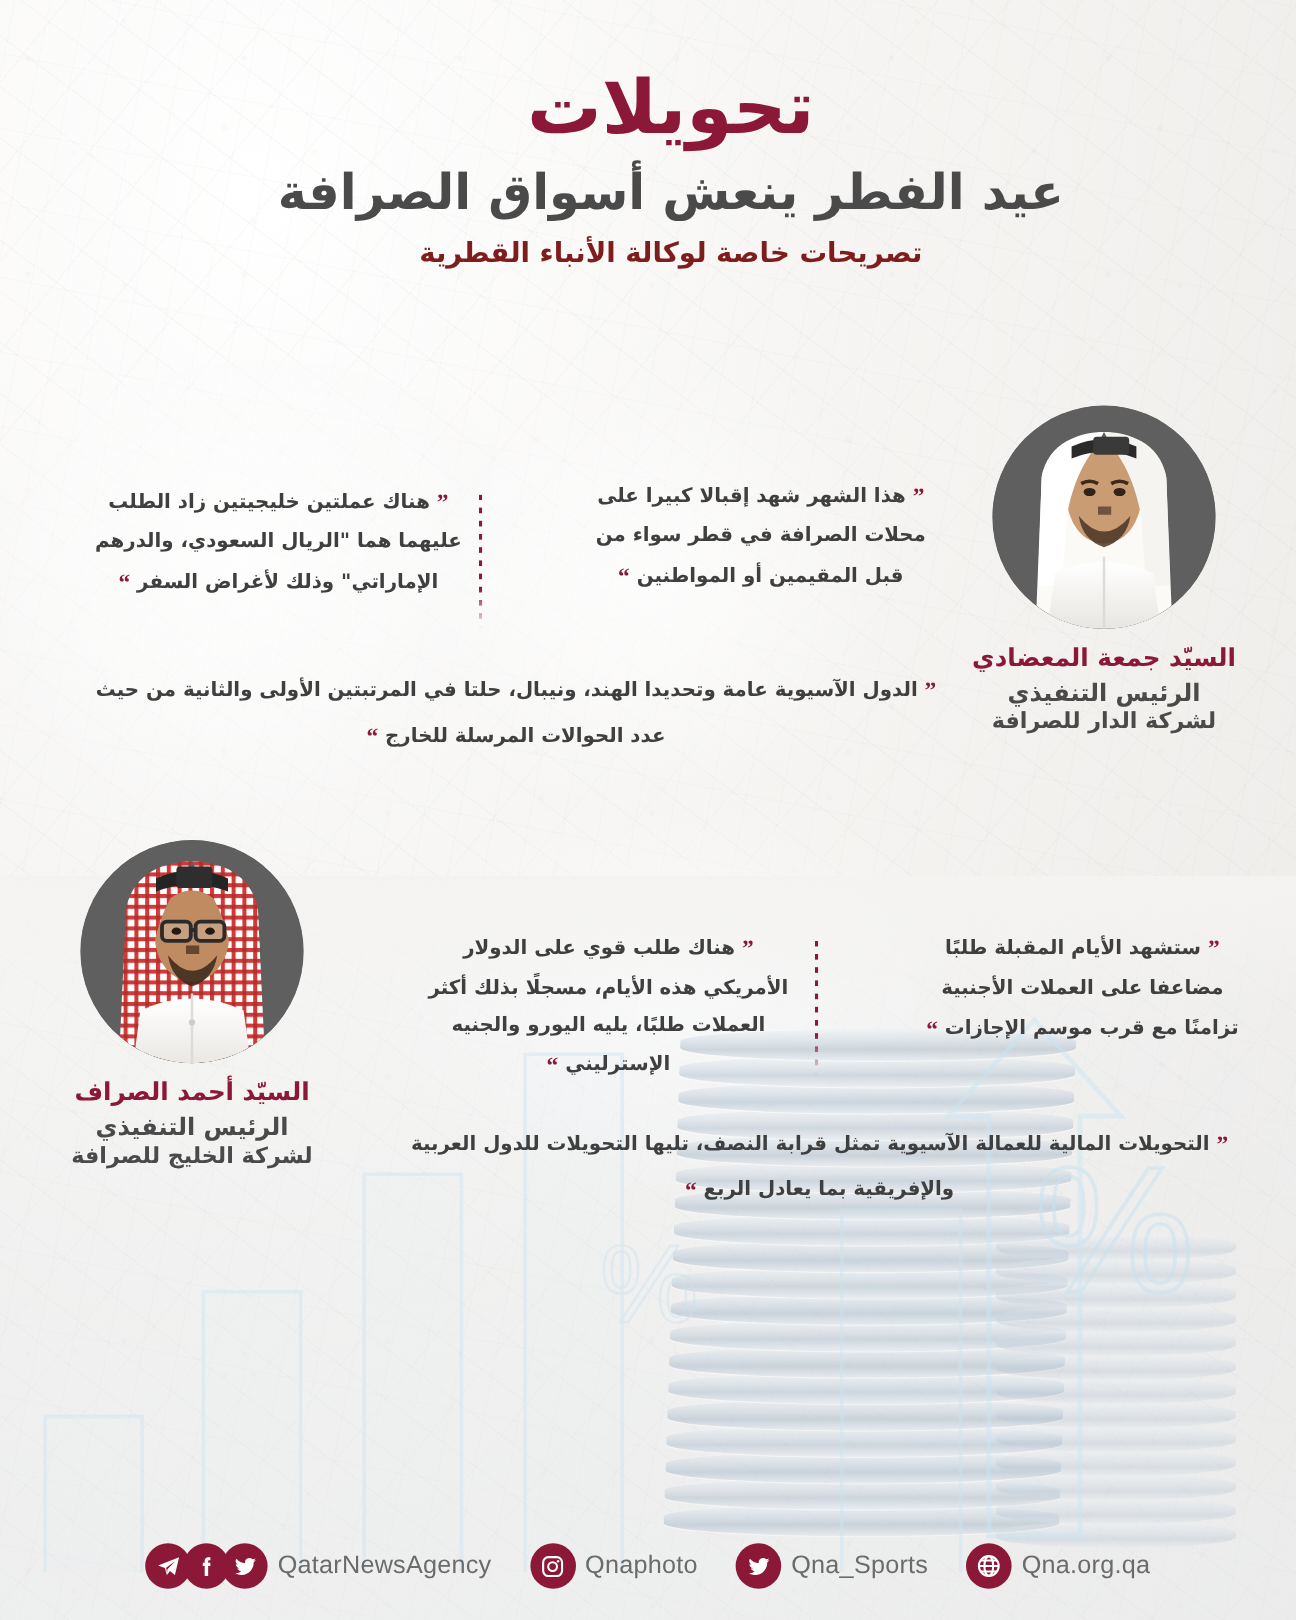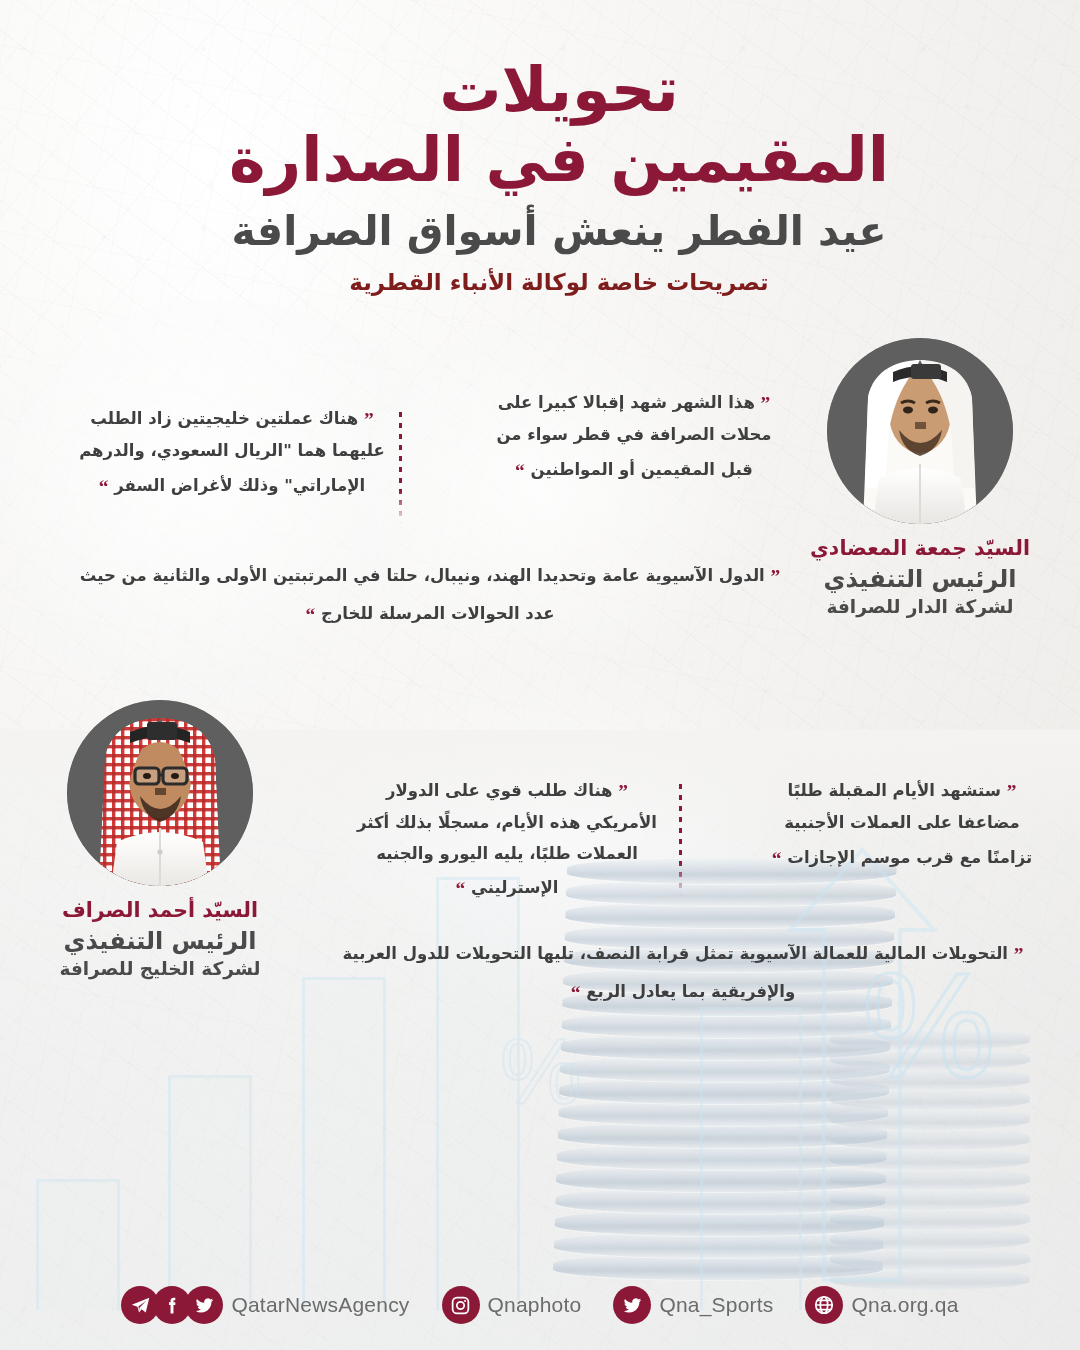--- a/index.html
+++ b/index.html
@@ -127,21 +127,21 @@
   
   .speaker{position:absolute;text-align:center;width:300px;}
   .sp-photo{
     width:186px;height:186px;border-radius:50%;margin:0 auto;position:relative;
     overflow:hidden;background:#6d6d6d;
     box-shadow:0 0 0 0 rgba(0,0,0,0);
   }
   .sp-name{
     font-size:20.5px;font-weight:bold;color:#8C1838;margin-top:12px;line-height:1.25;
   }
-  .sp-role{font-size:24px;font-weight:bold;color:#4a4a4a;line-height:1.3;margin-top:2px;}
+  .sp-role{font-size:20px;font-weight:bold;color:#4a4a4a;line-height:1.3;margin-top:2px;}
   .sp-org{font-size:18.5px;font-weight:bold;color:#4a4a4a;line-height:1.3;}
 
   
   .quote{
     position:absolute;text-align:center;color:#3f3f3f;font-weight:bold;
     line-height:1.85;
   }
   .quote .qm{
     color:#8C1838;font-size:1.18em;font-weight:bold;
     font-family:"Liberation Serif",serif;
@@ -241,21 +241,20 @@
     </svg>
     <div class="pct" style="left:862px;top:140px;">%</div>
     <div class="pct" style="left:500px;top:215px;font-size:92px;-webkit-text-stroke-width:2px;opacity:.75;">%</div>
   </div>
 
   <div class="content">
 
 
     <div class="head">
       <div class="h-l1">تحويلات</div>
-      <div class="h-l2">المقيمين في الصدارة</div>
       <div class="h-sub">عيد الفطر ينعش أسواق الصرافة</div>
       <div class="h-sub2">تصريحات خاصة لوكالة الأنباء القطرية</div>
     </div>
 
     <div class="speaker" style="top:338px;right:10px;">
       <div class="sp-photo">
         <svg viewBox="0 0 186 186" width="186" height="186">
           <defs>
             <clipPath id="c1">
                 <circle cx="93" cy="93" r="93"></circle>
@@ -289,21 +288,21 @@
             <path d="M52 140 Q93 120 134 140 L140 186 L46 186 Z" fill="url(#thobe1)"></path>
             <path d="M93 126 L93 186" stroke="#dedbd6" stroke-width="2"></path>
           </g>
         </svg>
       </div>
       <div class="sp-name">السيّد جمعة المعضادي</div>
       <div class="sp-role">الرئيس التنفيذي</div>
       <div class="sp-org">لشركة الدار للصرافة</div>
     </div>
 
-    <div class="quote qbig" style="top:384px;right:298px;width:296px;text-align:center;">
+    <div class="quote qbig" style="top:395px;right:298px;width:296px;text-align:center;">
       <span class="qm">”</span>
       <span>هذا الشهر شهد إقبالا كبيرا على محلات الصرافة في قطر سواء من قبل المقيمين أو المواطنين</span>
       <span class="qm">“</span>
     </div>
 
     <div class="divider fade" style="top:412px;right:678px;height:112px;"></div>
 
     <div class="quote qbig" style="top:400px;right:694px;width:308px;">
       <span class="qm">”</span>
       <span>هناك عملتين خليجيتين زاد الطلب عليهما هما "الريال السعودي، والدرهم الإماراتي" وذلك لأغراض السفر</span>

